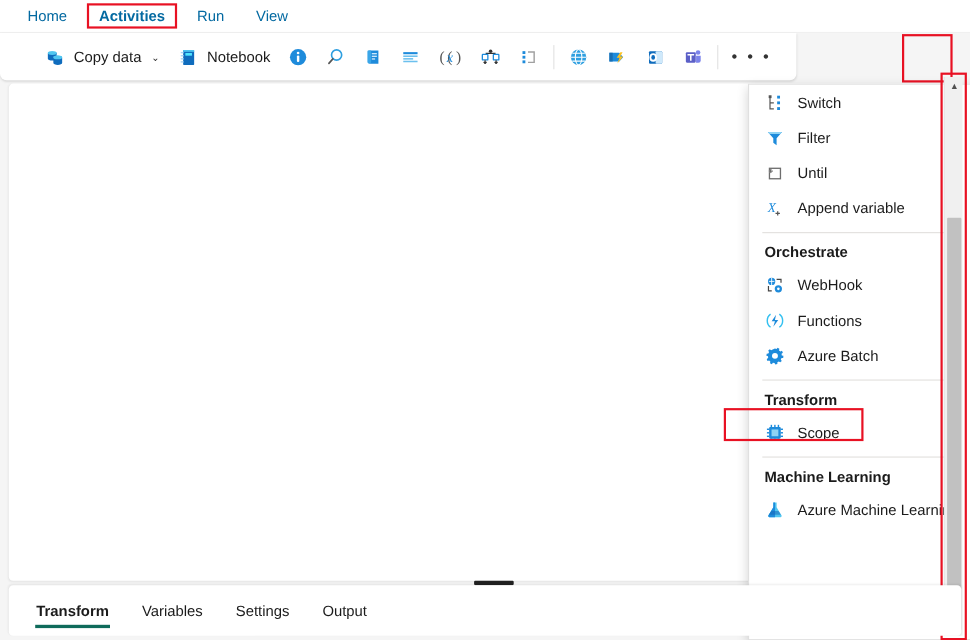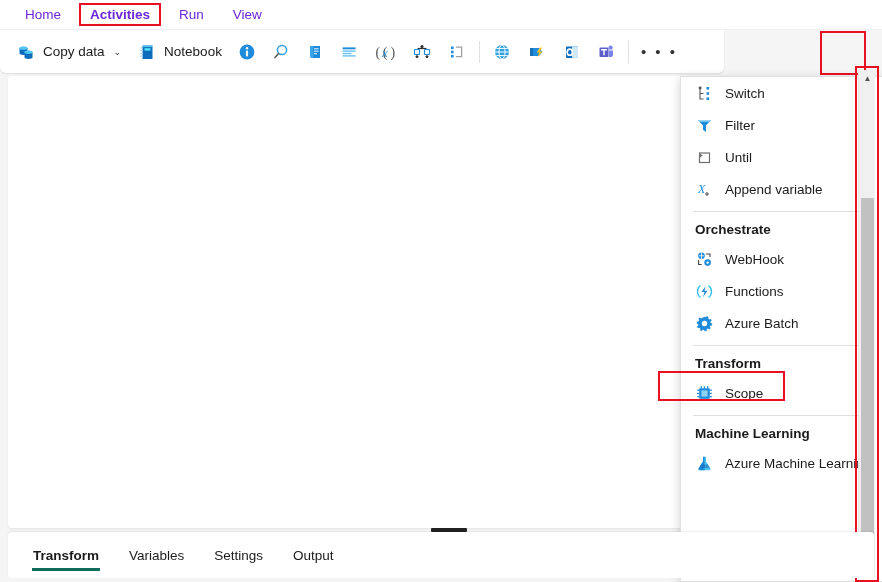--- a/index.html
+++ b/index.html
@@ -14,42 +14,42 @@
   
   .menubar {
     position: absolute; left: 0; top: 0; width: 882px; height: 30px;
     background: #ffffff;
     display: flex; align-items: center;
     padding-left: 14px;
     border-bottom: 1px solid #f0f0f0;
   }
   .menu-item {
     position: relative;
-    font-size: 13.5px; color: #6d28d9;
+    font-size: 13.5px; color: #0369a1;
     padding: 4px 11px;
     margin-right: 7px;
     cursor: pointer;
     white-space: nowrap;
   }
   .menu-item.selected { font-weight: 600; }
   .menu-item.selected::after {
     content: ""; position: absolute; left: 10px; right: 10px; bottom: -7px;
     height: 3px; background: #0f6b5b;
   }
   .redbox {
     position: absolute; left: 0px; top: 0px; right: 0px; bottom: 0px;
     border: 2px solid #e81123; pointer-events: none;
   }
 
   
   .toolbar {
     position: absolute; left: 0; top: 30px; width: 724px; height: 43px;
     background: #ffffff;
     display: flex; align-items: center;
-    padding-left: 8px;
+    padding-left: 32px;
     border-radius: 0 0 6px 6px;
     box-shadow: 0 1px 2px rgba(0,0,0,0.10);
   }
   .tb-btn {
     display: flex; align-items: center; gap: 7px;
     height: 30px; padding: 0 8px; border-radius: 4px;
     cursor: pointer; white-space: nowrap;
     font-size: 13.5px; color: #1b1b1b;
   }
   .tb-icononly { padding: 0 7px; }

